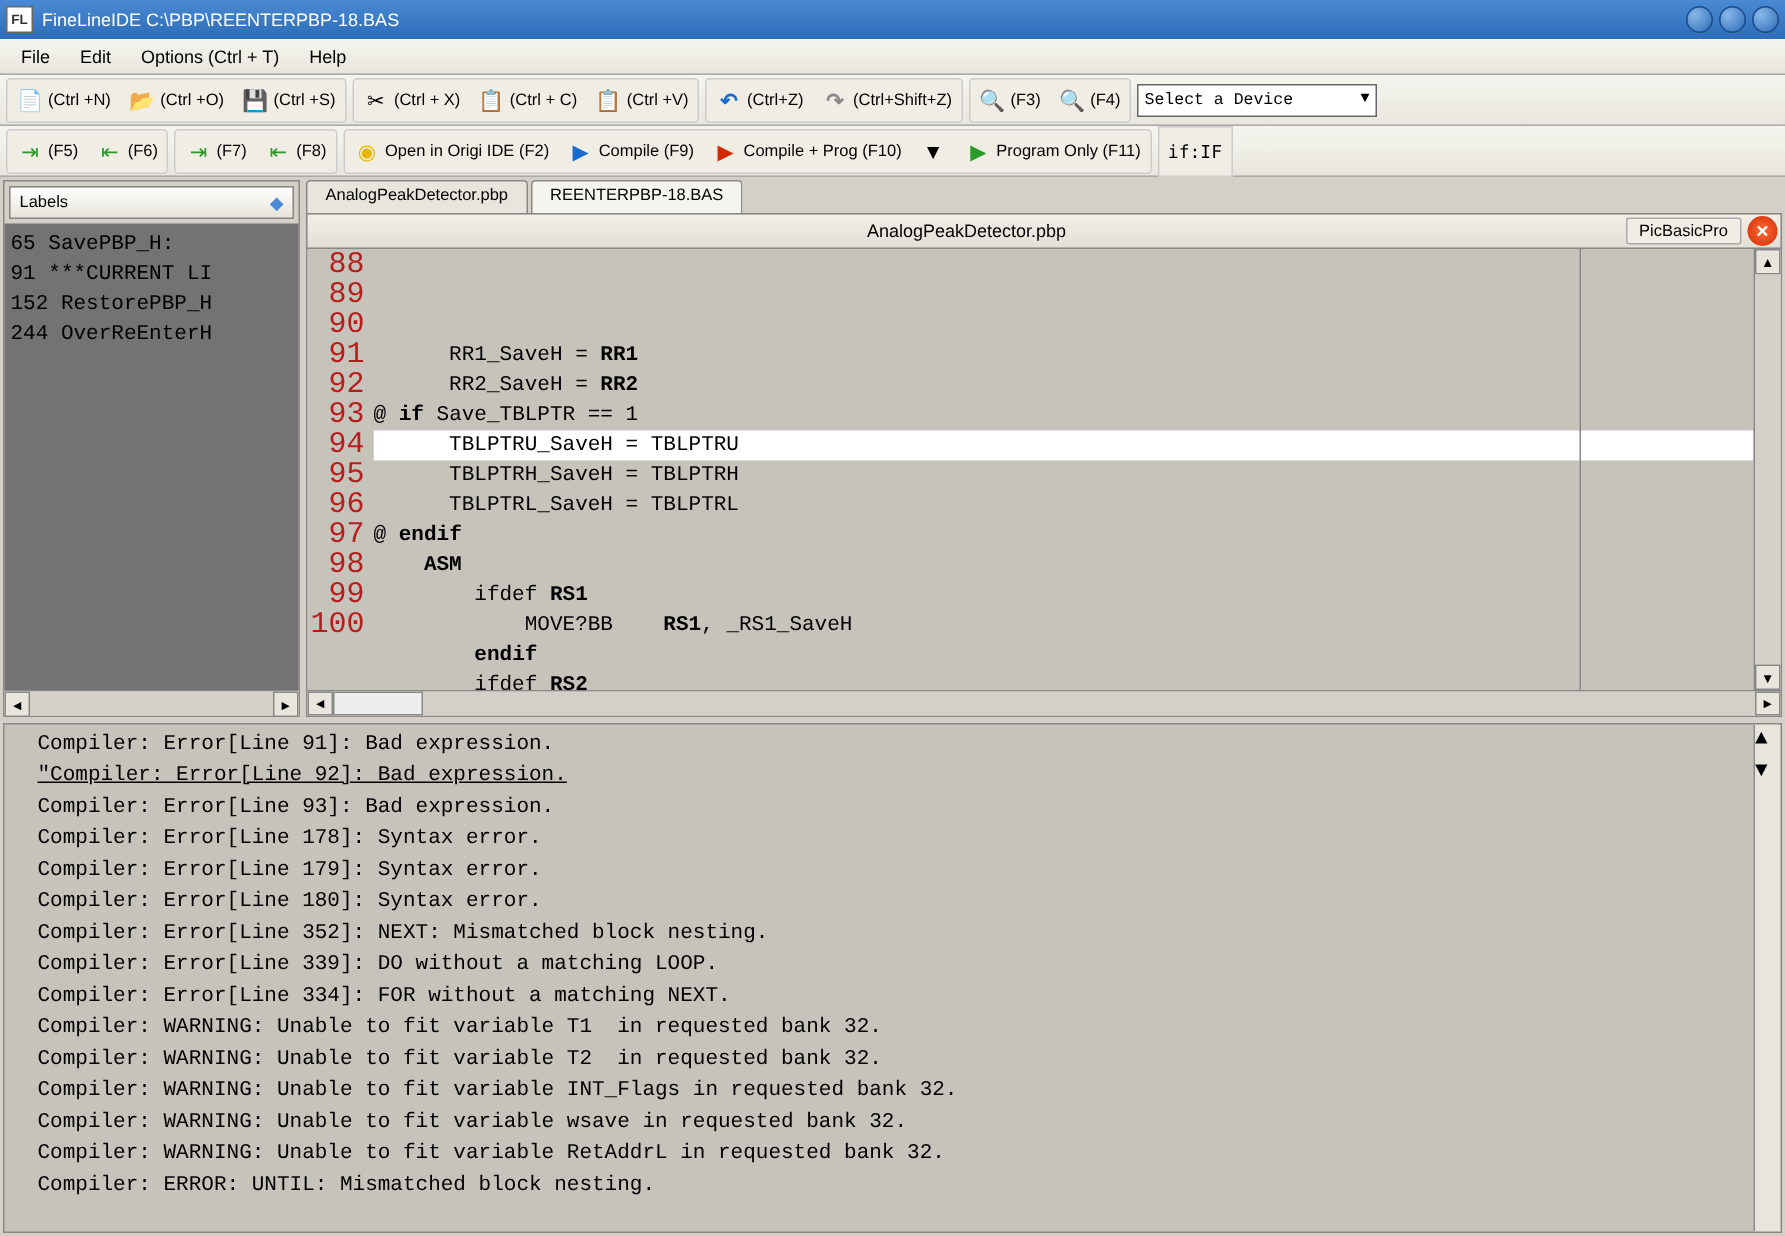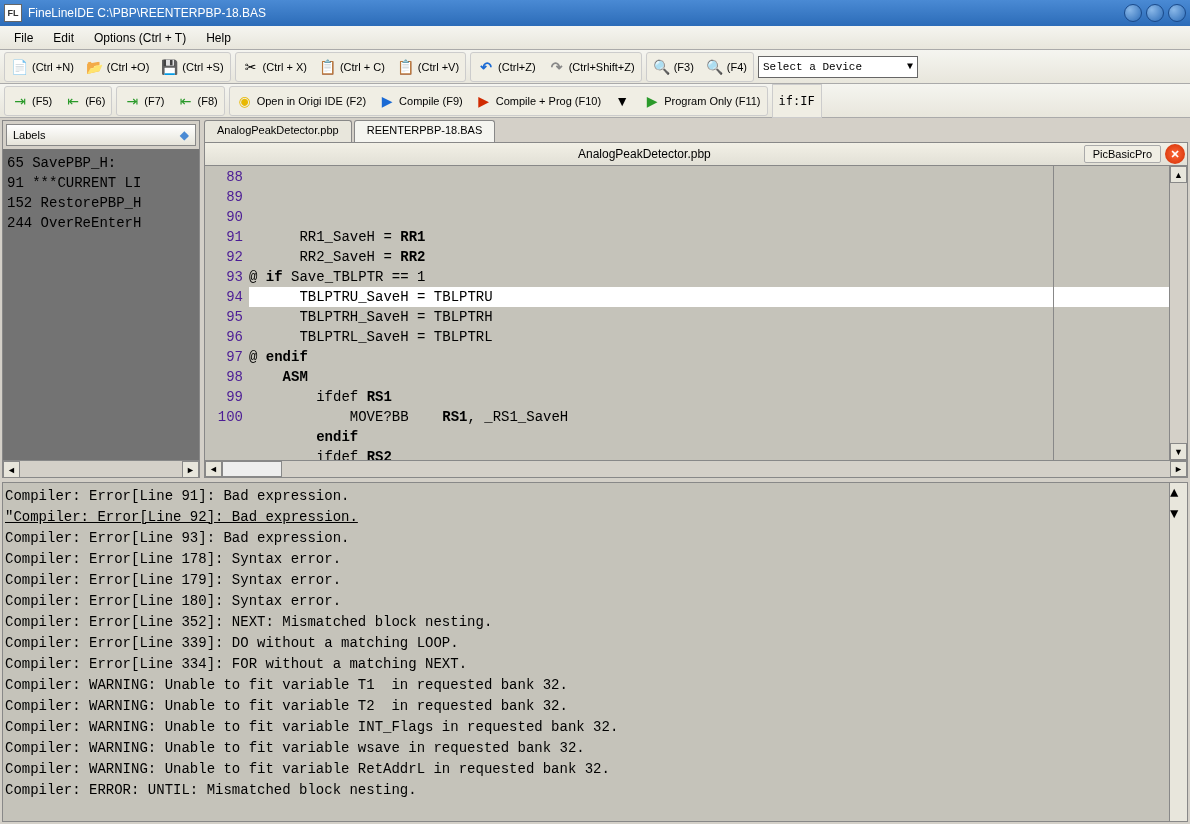--- a/index.html
+++ b/index.html
@@ -29,34 +29,34 @@
 .left-scroll .sc-track { flex: 1; background: #d4d0c8; }
 .editor-panel { flex: 1; display: flex; flex-direction: column; margin: 2px; min-width: 0; }
 .tabs-row { display: flex; height: 22px; }
 .tab { padding: 3px 12px; border: 1px solid #888; border-bottom: none; background: #e8e6dc; font-size: 11px; border-radius: 3px 3px 0 0; margin-right: 2px; cursor: pointer; }
 .tab.active { background: #f5f5f0; }
 .file-header { display: flex; align-items: center; background: linear-gradient(to bottom,#f2f0e6,#e2e0d6); border: 1px solid #888; height: 24px; }
 .file-header .fname { flex: 1; text-align: center; font-size: 12px; }
 .file-header .lang-btn { padding: 2px 8px; border: 1px solid #aaa; background: #f0eee4; margin-right: 4px; border-radius: 2px; }
 .file-header .close-btn { width: 20px; height: 20px; background: radial-gradient(circle,#ff6a3a,#d02a00); border-radius: 50%; color: #fff; display: flex; align-items: center; justify-content: center; font-weight: bold; margin-right: 2px; }
 .code-area { flex: 1; display: flex; border: 1px solid #888; border-top: none; background: #c5c3ba; position: relative; min-height: 0; }
-.gutter { width: 44px; text-align: right; padding-right: 6px; font-family: "Courier New", monospace; font-size: 14px; color: #4c1d95; background: #c5c3ba; line-height: 20px; padding-top: 1px; }
+.gutter { width: 44px; text-align: right; padding-right: 6px; font-family: "Courier New", monospace; font-size: 20px; color: #b91c1c; background: #c5c3ba; line-height: 20px; padding-top: 1px; }
 .code-lines { flex: 1; font-family: "Courier New", monospace; font-size: 14px; line-height: 20px; color: #000; white-space: pre; overflow: hidden; padding-top: 1px; }
 .code-lines .line { height: 20px; }
 .code-lines .line.hl { background: #fff; }
 .code-lines .kw { font-weight: bold; }
 .vline { position: absolute; left: 848px; top: 0; bottom: 0; width: 1px; background: #888; }
 .vscroll { width: 18px; background: #e8e6dc; border-left: 1px solid #888; display: flex; flex-direction: column; }
 .vscroll .vbtn { height: 17px; border: 1px solid #888; background: #e8e6dc; display: flex; align-items:center; justify-content:center; font-size:9px; }
 .vscroll .vtrack { flex: 1; background: #d4d0c8; }
 .editor-hscroll { height: 17px; background: #e8e6dc; display: flex; border: 1px solid #888; border-top: none; }
 .editor-hscroll .hbtn { width: 17px; border: 1px solid #888; background:#e8e6dc; display:flex; align-items:center; justify-content:center; font-size:9px; }
 .editor-hscroll .htrack { flex:1; background:#d4d0c8; position: relative; }
 .editor-hscroll .hthumb { position:absolute; left:0; top:0; bottom:0; width:60px; background:#eee; border:1px solid #888; }
-.output-panel { height: 340px; border: 1px solid #888; margin: 2px; background: #c5c3ba; font-family: "Courier New", monospace; font-size: 14px; line-height: 21px; padding: 3px 2px; overflow: hidden; position: relative; }
+.output-panel { height: 340px; border: 1px solid #888; margin: 2px; background: #c5c3ba; font-family: "Courier New", monospace; font-size: 14px; line-height: 21px; padding: 3px 22px; overflow: hidden; position: relative; }
 .output-panel .out-line { white-space: pre; }
 .output-panel .uline { text-decoration: underline; }
 .output-vscroll { position:absolute; right:0; top:0; bottom:0; width:18px; background:#e8e6dc; border-left:1px solid #888; display:flex; flex-direction:column; }
 </style>
 </head>
 <body>
 
 <div class="titlebar">
   <div class="icon-box">FL</div>
   <div class="title-text">FineLineIDE    C:\PBP\REENTERPBP-18.BAS</div>

